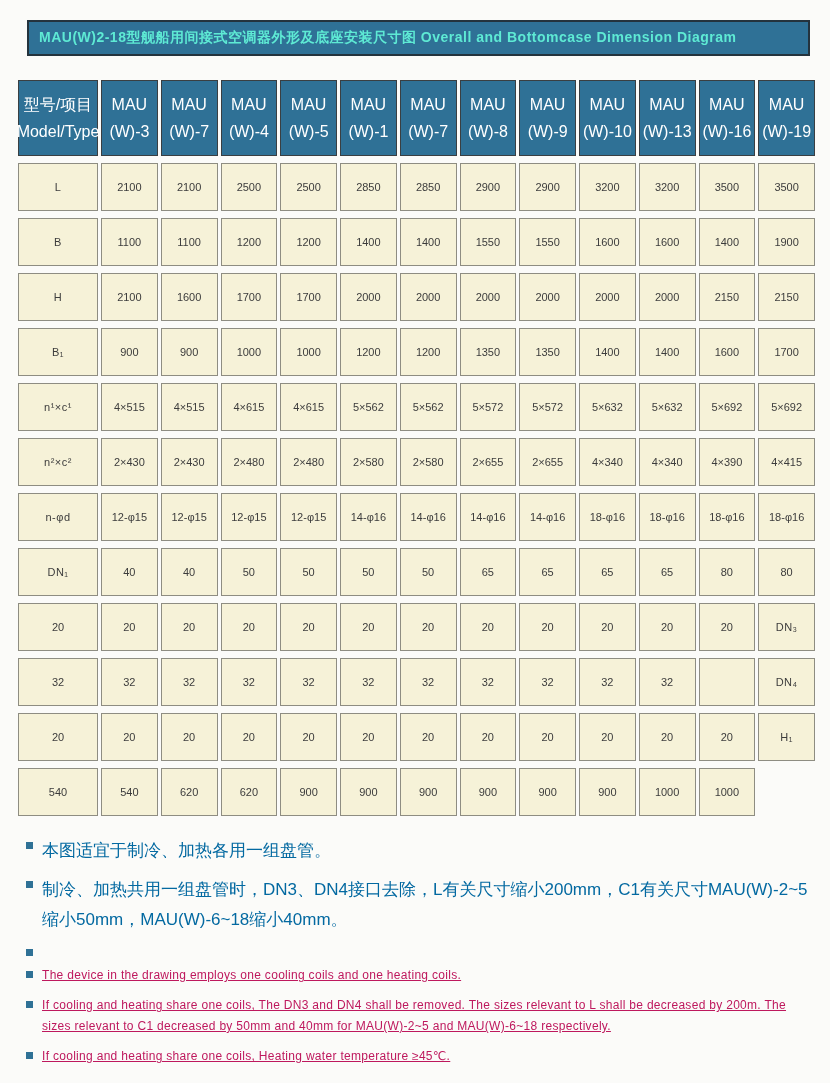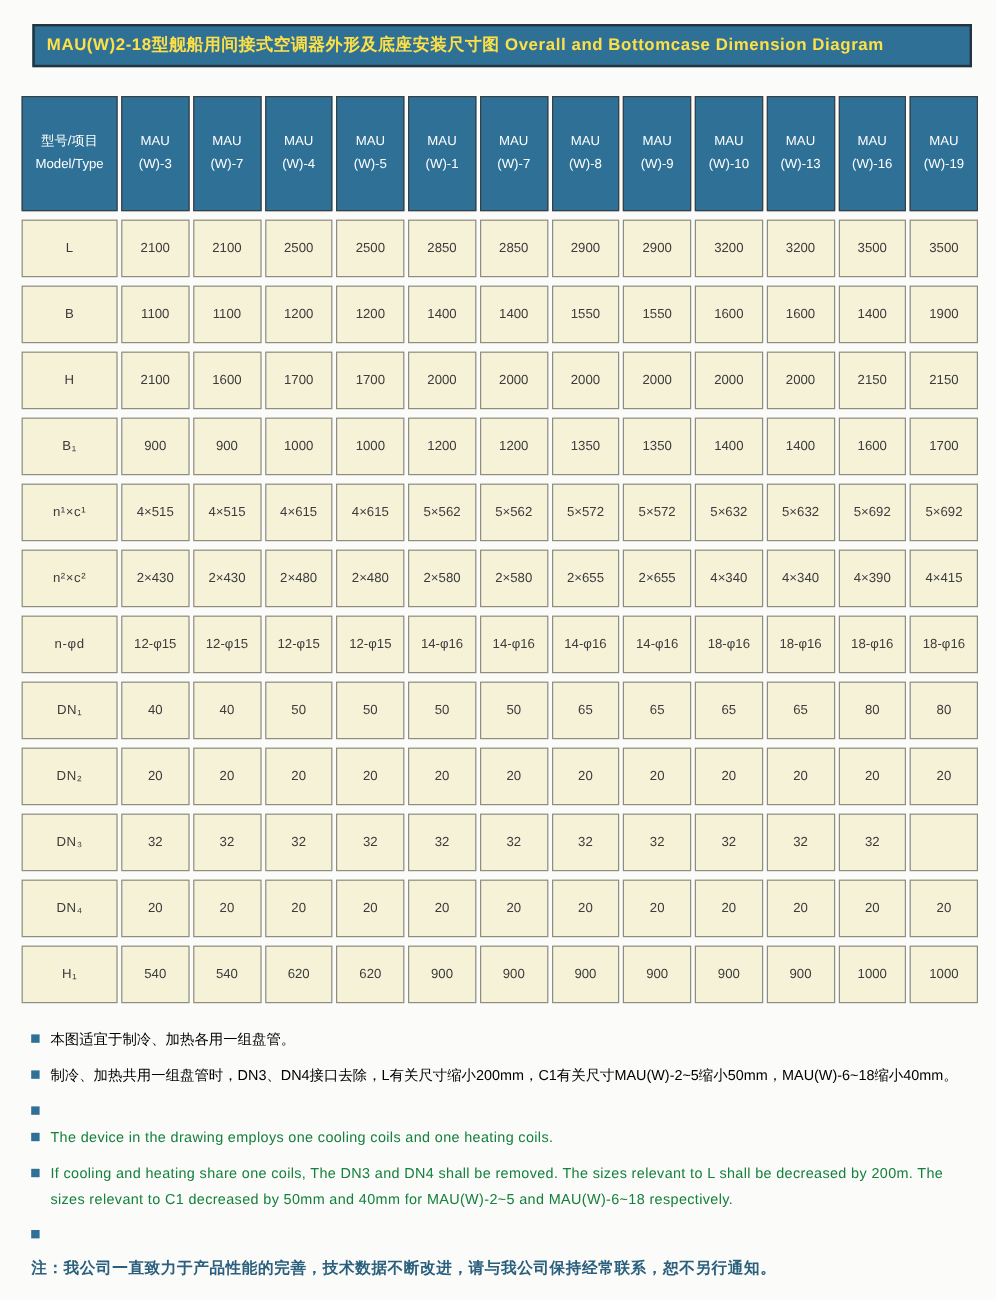--- a/index.html
+++ b/index.html
@@ -13,57 +13,57 @@
   
   .title-bar{
     margin-left:9px;margin-right:5px;
     height:32px;
     background:#2f7196;
     border:2px solid #24333d;
     display:flex;align-items:center;
     padding-left:10px;
   }
   .title-bar .title-text{
-    color:#fde047;font-size:14px;font-weight:bold;letter-spacing:.5px;
+    color:#5eead4;font-size:14px;font-weight:bold;letter-spacing:.5px;
     white-space:nowrap;overflow:hidden;
   }
   
   .spec-table{
     margin-top:24px;
     display:grid;
     grid-template-columns:80px repeat(12,1fr);
     column-gap:3px;row-gap:7px;
   }
   .cell{
     display:flex;flex-direction:column;align-items:center;justify-content:center;
     text-align:center;
     font-size:11px;
     height:48px;
     background:#f6f2d8;
     border:1px solid #8e8d82;
     box-sizing:border-box;
     color:#3c3c3c;
   }
   .cell.head{
-    height:96px;
+    height:76px;
     background:#2f7196;
     border:1px solid #3a3f42;
     color:#ffffff;
-    font-size:11px;
+    font-size:16px;
     line-height:1.7;
   }
   .cell.label-cell{letter-spacing:.5px;}
   
   .notes{margin-top:20px;margin-left:8px;margin-right:4px;}
   .note-row{display:flex;margin-bottom:9px;line-height:1.75;}
   .bullet{
     flex:0 0 auto;width:7px;height:7px;background:#2f7196;margin:6px 9px 0 0;
   }
-  .note-text{font-size:12px;color:#000000;}
-  .note-text.en{font-size:12px;color:#15803d;letter-spacing:.3px;}
+  .note-text{font-size:17px;color:#0369a1;}
+  .note-text.en{font-size:12px;color:#be185d;letter-spacing:.3px;text-decoration:underline;}
   
   .attention{margin-top:16px;margin-left:8px;}
   .attention .zh{
     font-size:13px;color:#2a5f7d;font-weight:bold;letter-spacing:.5px;
     white-space:nowrap;overflow:hidden;
   }
 </style>
 </head>
 <body>
 
@@ -223,21 +223,20 @@
       <div class="cell data-cell">50</div>
       <div class="cell data-cell">50</div>
       <div class="cell data-cell">50</div>
       <div class="cell data-cell">50</div>
       <div class="cell data-cell">65</div>
       <div class="cell data-cell">65</div>
       <div class="cell data-cell">65</div>
       <div class="cell data-cell">65</div>
       <div class="cell data-cell">80</div>
       <div class="cell data-cell">80</div>
-      <div class="cell label-cell">DN₂</div>
       <div class="cell data-cell">20</div>
       <div class="cell data-cell">20</div>
       <div class="cell data-cell">20</div>
       <div class="cell data-cell">20</div>
       <div class="cell data-cell">20</div>
       <div class="cell data-cell">20</div>
       <div class="cell data-cell">20</div>
       <div class="cell data-cell">20</div>
       <div class="cell data-cell">20</div>
       <div class="cell data-cell">20</div>
@@ -299,20 +298,21 @@
     <div class="note-row">
       <span class="bullet"></span>
       <span class="note-text en">The device in the drawing employs one cooling coils and one heating coils.</span>
     </div>
     <div class="note-row">
       <span class="bullet"></span>
       <span class="note-text en">If cooling and heating share one coils, The DN3 and DN4 shall be removed. The sizes relevant to L shall be decreased by 200m. The sizes relevant to C1 decreased by 50mm and 40mm for MAU(W)-2~5 and MAU(W)-6~18 respectively.</span>
     </div>
     <div class="note-row">
       <span class="bullet"></span>
+      <span class="note-text en">If cooling and heating share one coils, Heating water temperature ≥45℃.</span>
     </div>
   </div>
 
   <div class="attention">
     <div class="zh">注：我公司一直致力于产品性能的完善，技术数据不断改进，请与我公司保持经常联系，恕不另行通知。</div>
 
   </div>
 
 </div>
 

